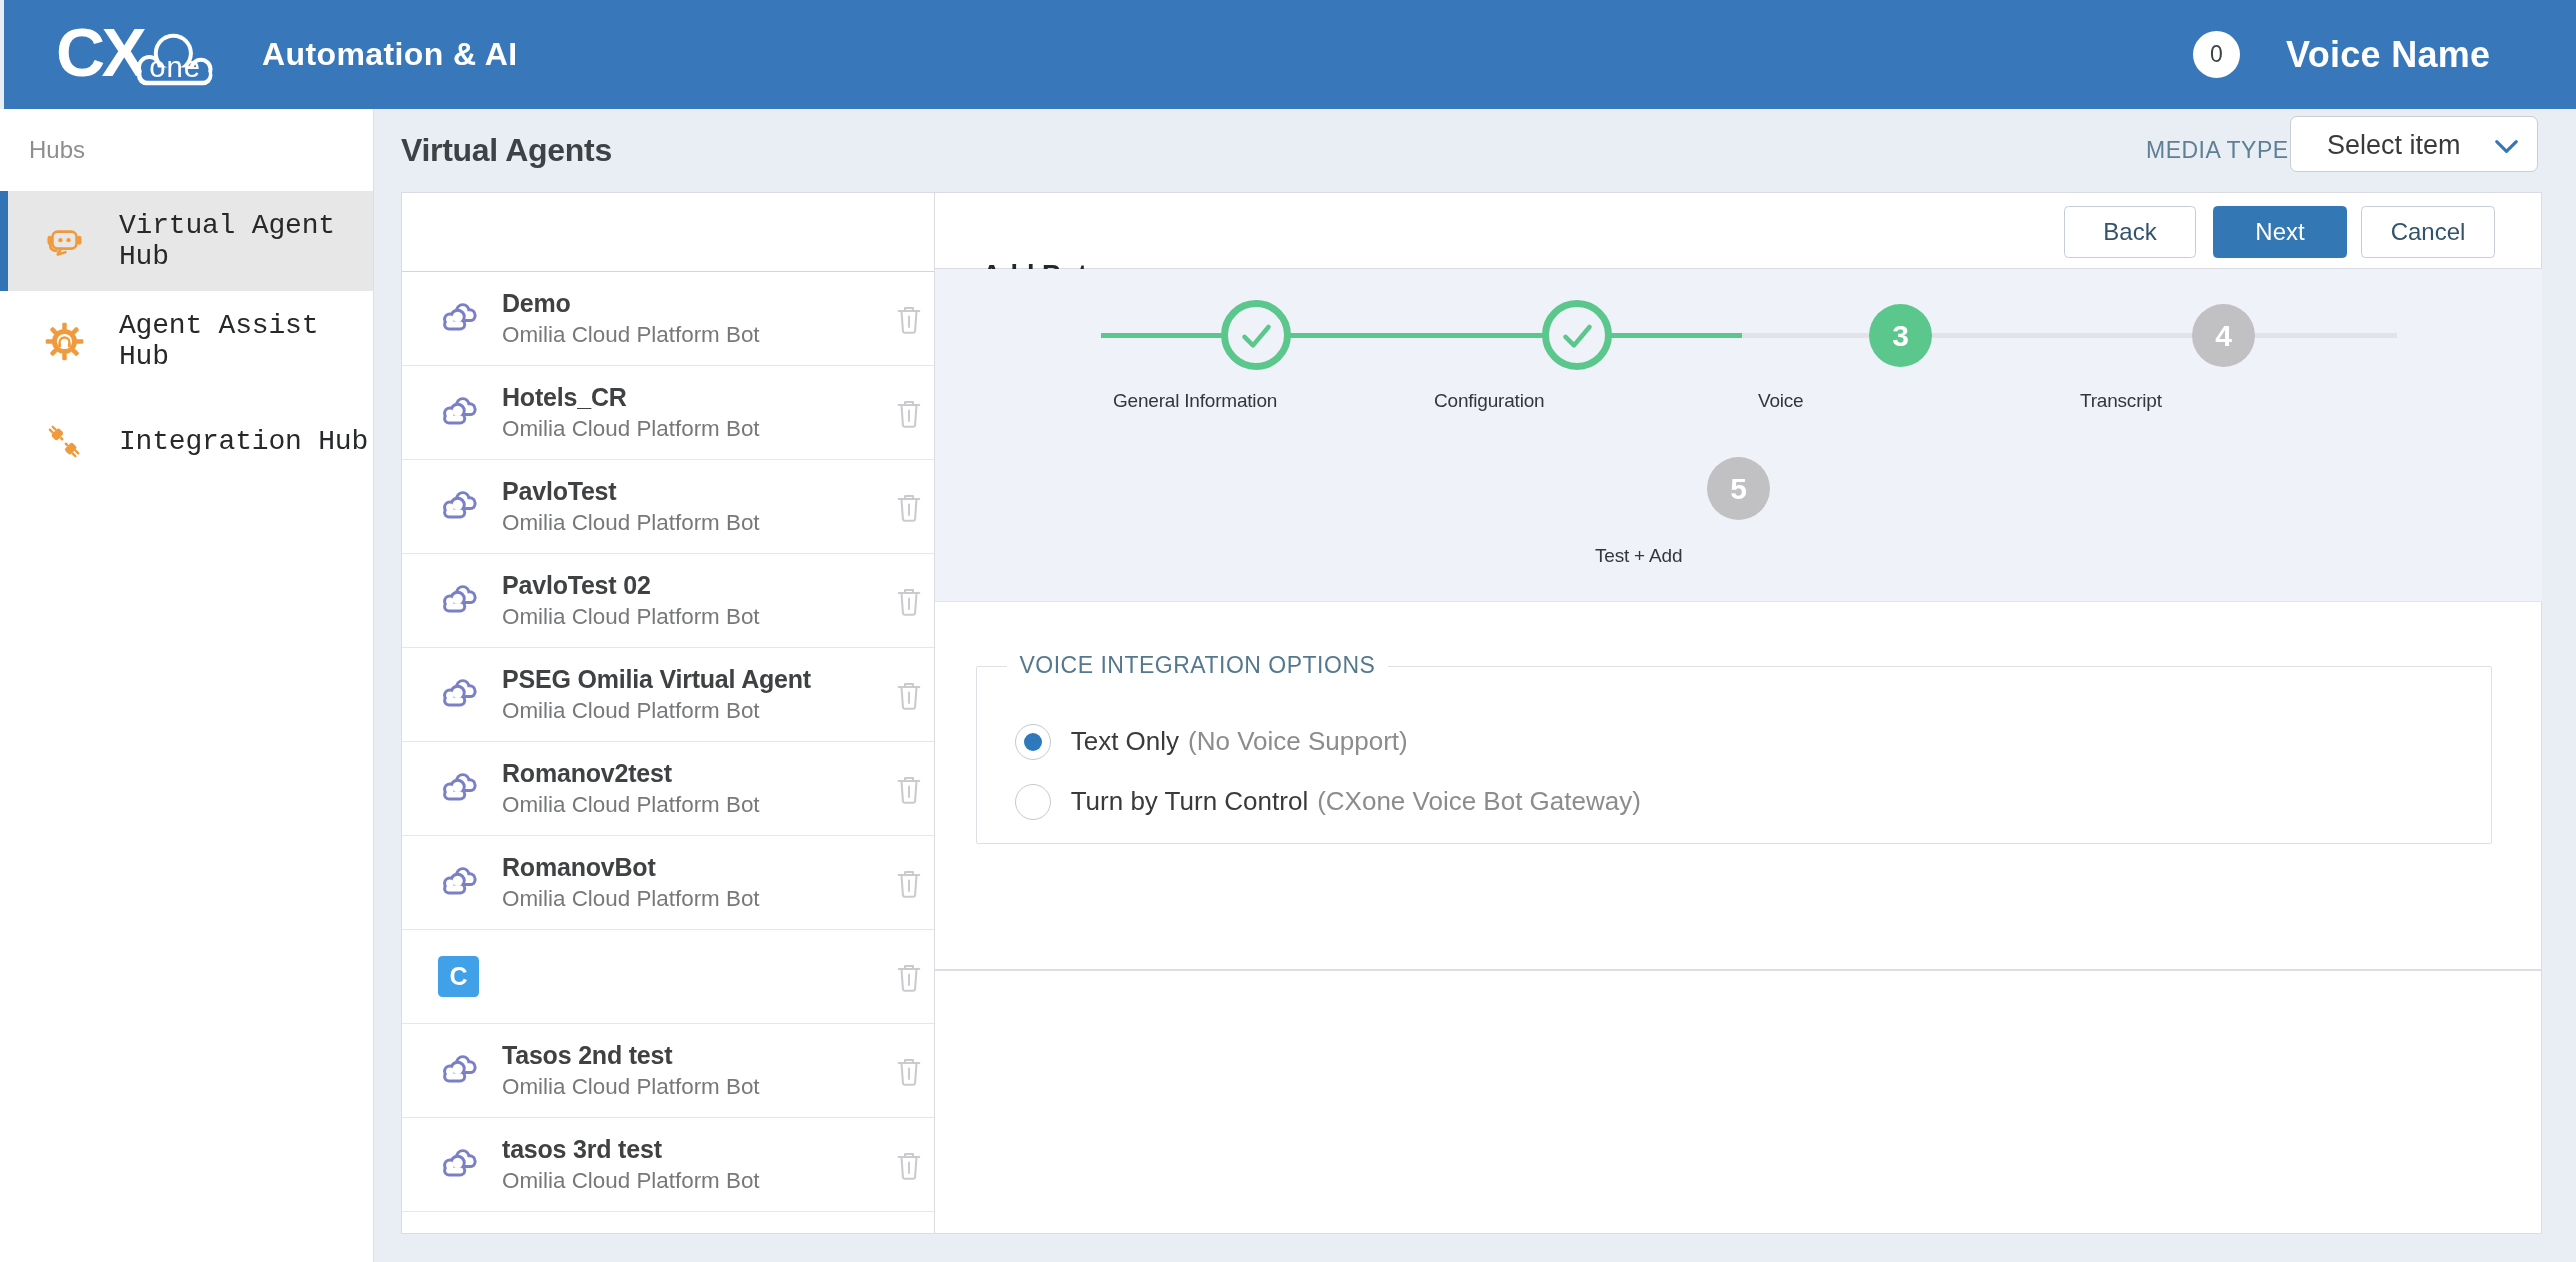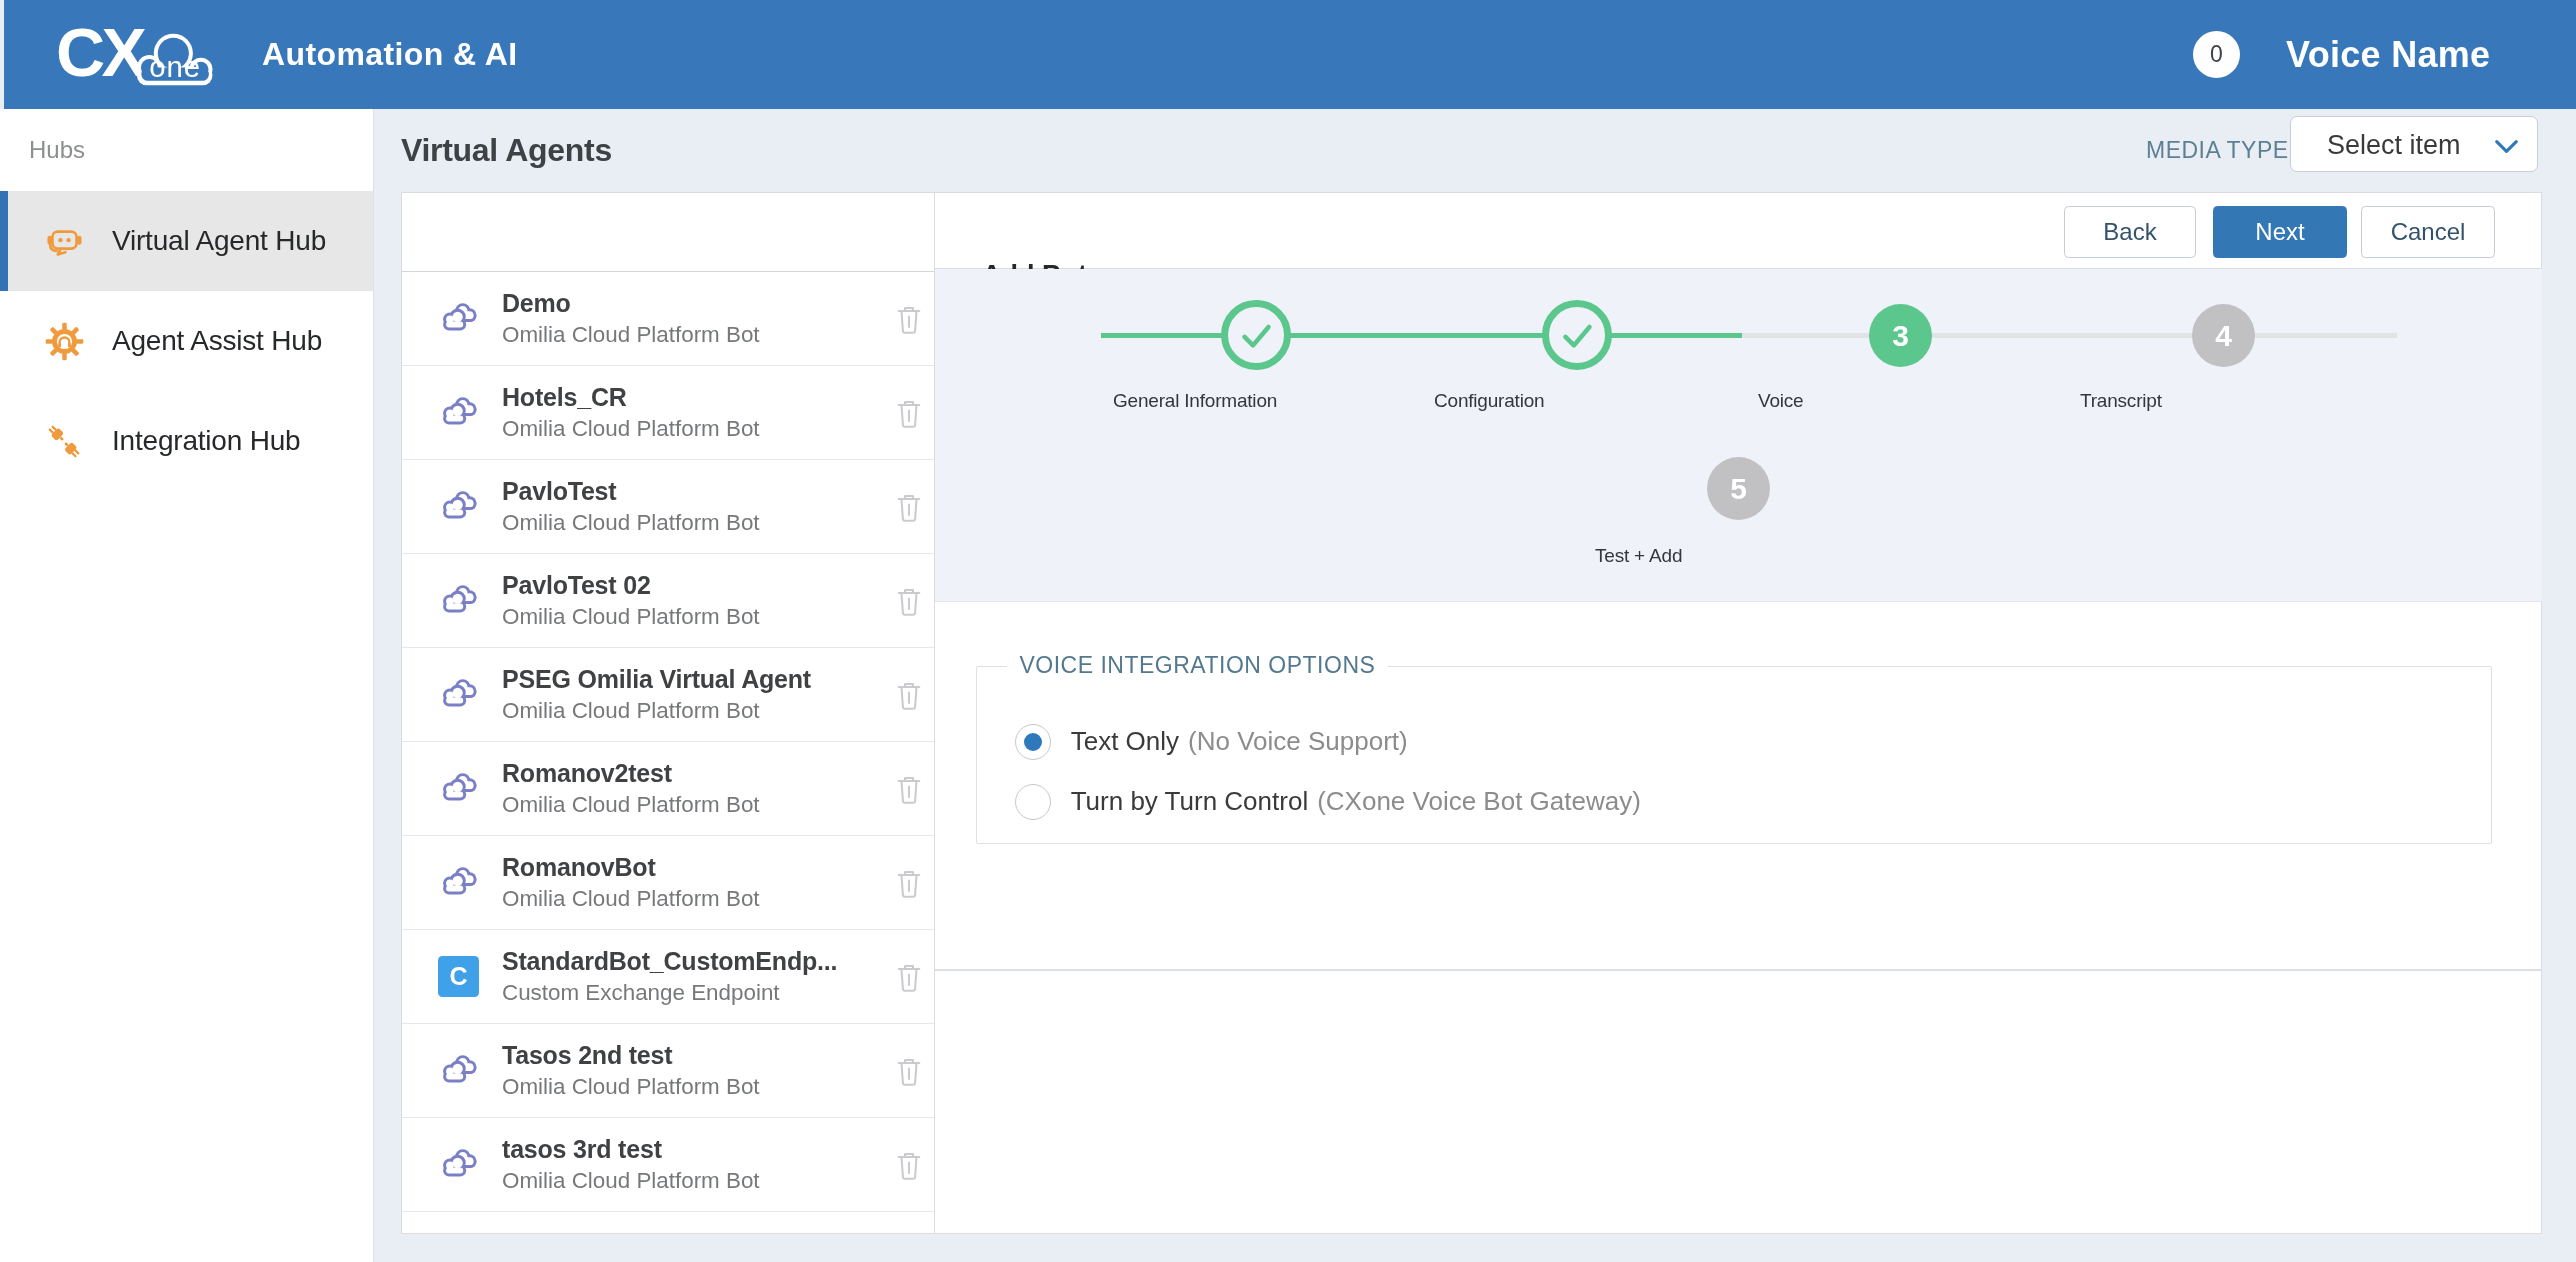--- a/index.html
+++ b/index.html
@@ -40,21 +40,21 @@
     position: absolute; left: 0; top: 109px; width: 374px; height: 1153px;
     background: #fff; border-right: 0.9px solid #DCDFE4;
   }
   .hubs-label { height: 82px; line-height: 82px; padding-left: 29px; color: #8C8E90; font-size: 24px; }
   .hub-item { position: relative; height: 100px; display: flex; align-items: center; cursor: pointer; }
   .hub-item.selected { background: #E7E7E7; }
   .hub-item.selected::before {
     content: ''; position: absolute; left: 0; top: 0; bottom: 0; width: 8px; background: #3273B5;
   }
   .hub-icon { width: 43px; height: 43px; margin-left: 43px; flex: none; }
-  .hub-label { margin-left: 26px; font-size: 28px; color: #26282A; letter-spacing: -0.2px; }
+  .hub-label { margin-left: 33px; font-size: 28px; color: #26282A; letter-spacing: -0.2px; font-family: Liberation Mono, monospace; }
   
   .page-title {
     position: absolute; left: 401px; top: 109px; height: 83px; line-height: 83px;
     font-size: 32px; font-weight: 600; color: #3E4245; font-stretch: condensed; letter-spacing: -0.3px;
   }
   .media-type-label {
     position: absolute; left: 2146px; top: 109px; height: 83px; line-height: 83px;
     font-size: 23px; color: #5E8095; letter-spacing: 0.5px;
   }
   .media-select {
@@ -491,24 +491,20 @@
         <path d="M19,14 v-4 h10 v4"></path>
         <path d="M14.5,14 l1.8,25 a2.5,2.5 0 0 0 2.5,2.3 h10.4 a2.5,2.5 0 0 0 2.5,-2.3 L33.5,14"></path>
         <path d="M24,21 v13"></path>
     </svg>
   </div>
 
   <div class="bot-row">
     <div class="c-tile">
       <span>C</span>
     </div>
-    <div class="bot-text">
-      <div class="bot-name">StandardBot_CustomEndp...</div>
-      <div class="bot-type">Custom Exchange Endpoint</div>
-    </div>
     <svg class="bot-trash" viewBox="0 0 48 48" fill="none" stroke="#C9CBCE" stroke-width="2.6" stroke-linecap="round" stroke-linejoin="round">
       <path d="M11,14 h26"></path>
         <path d="M19,14 v-4 h10 v4"></path>
         <path d="M14.5,14 l1.8,25 a2.5,2.5 0 0 0 2.5,2.3 h10.4 a2.5,2.5 0 0 0 2.5,-2.3 L33.5,14"></path>
         <path d="M24,21 v13"></path>
     </svg>
   </div>
 
   <div class="bot-row">
     <svg class="bot-icon" viewBox="0 0 48 48">

